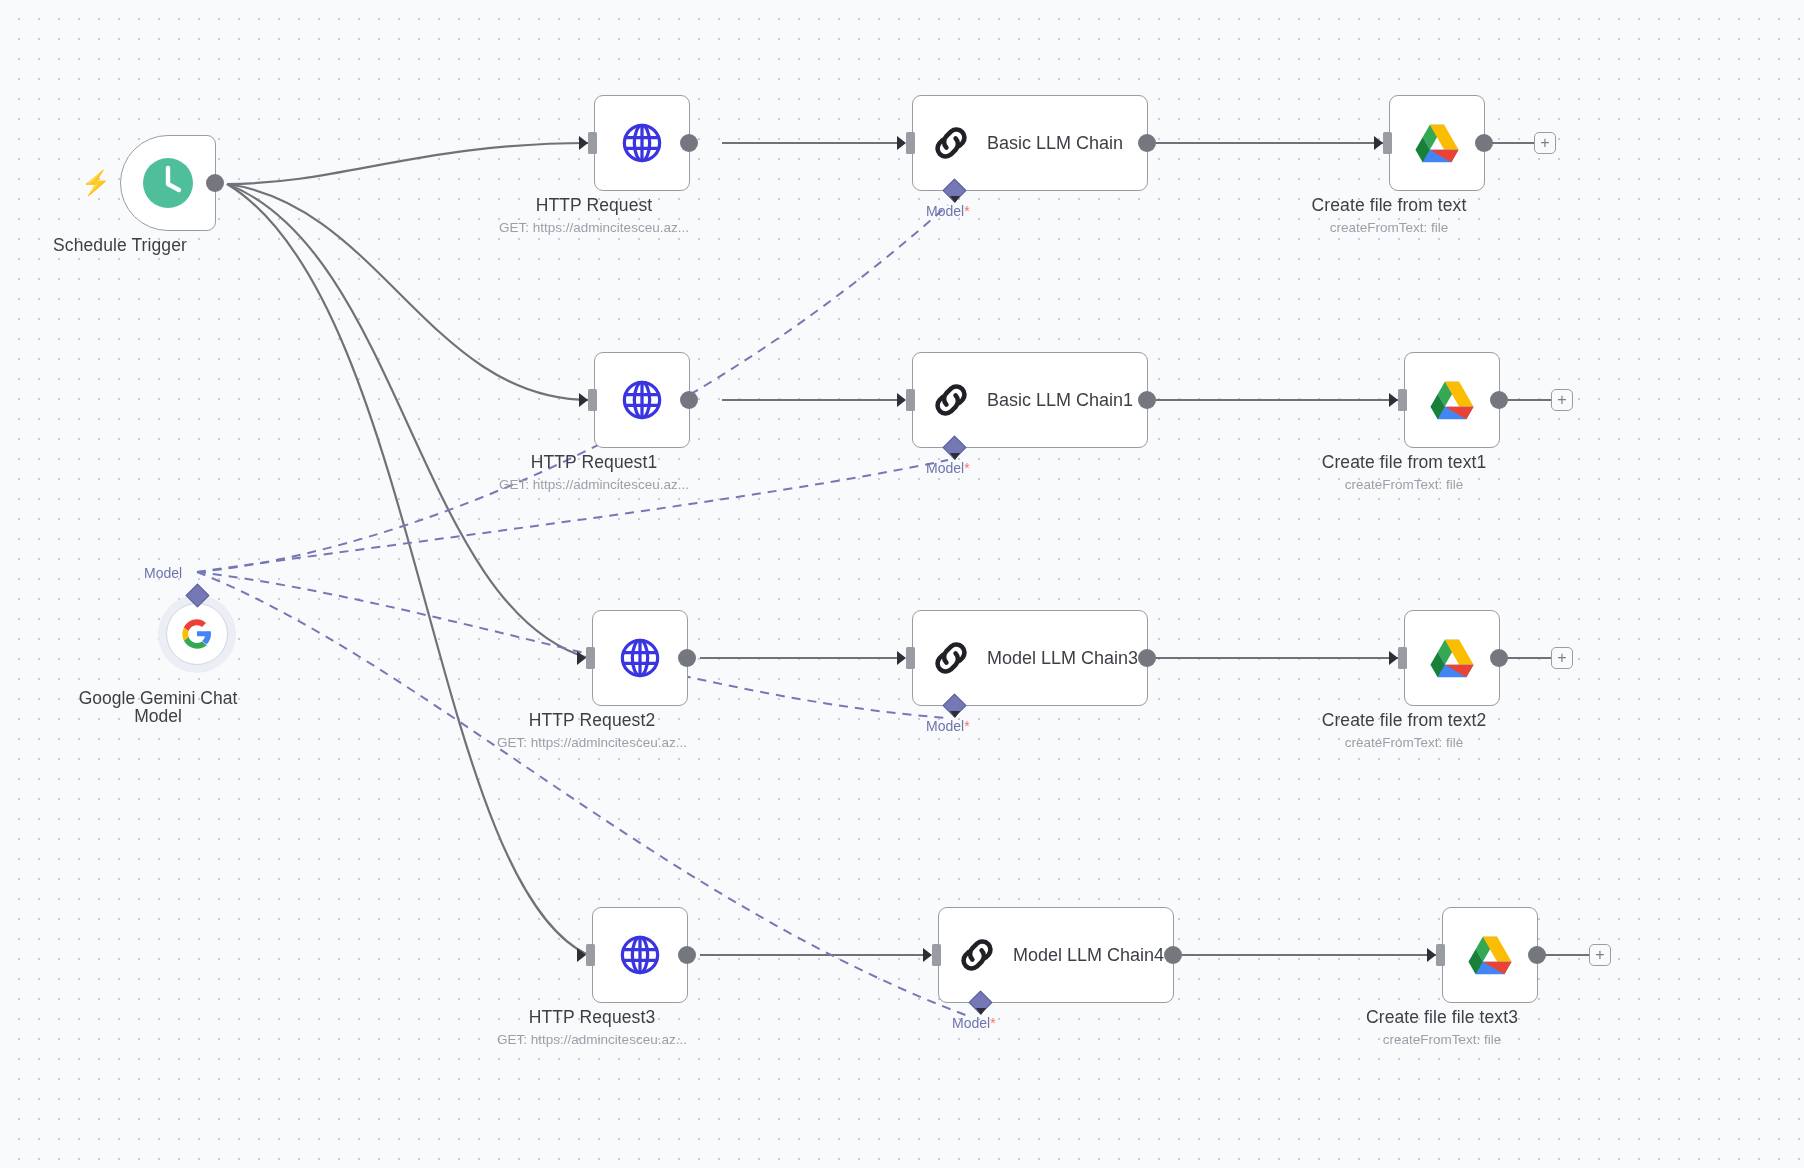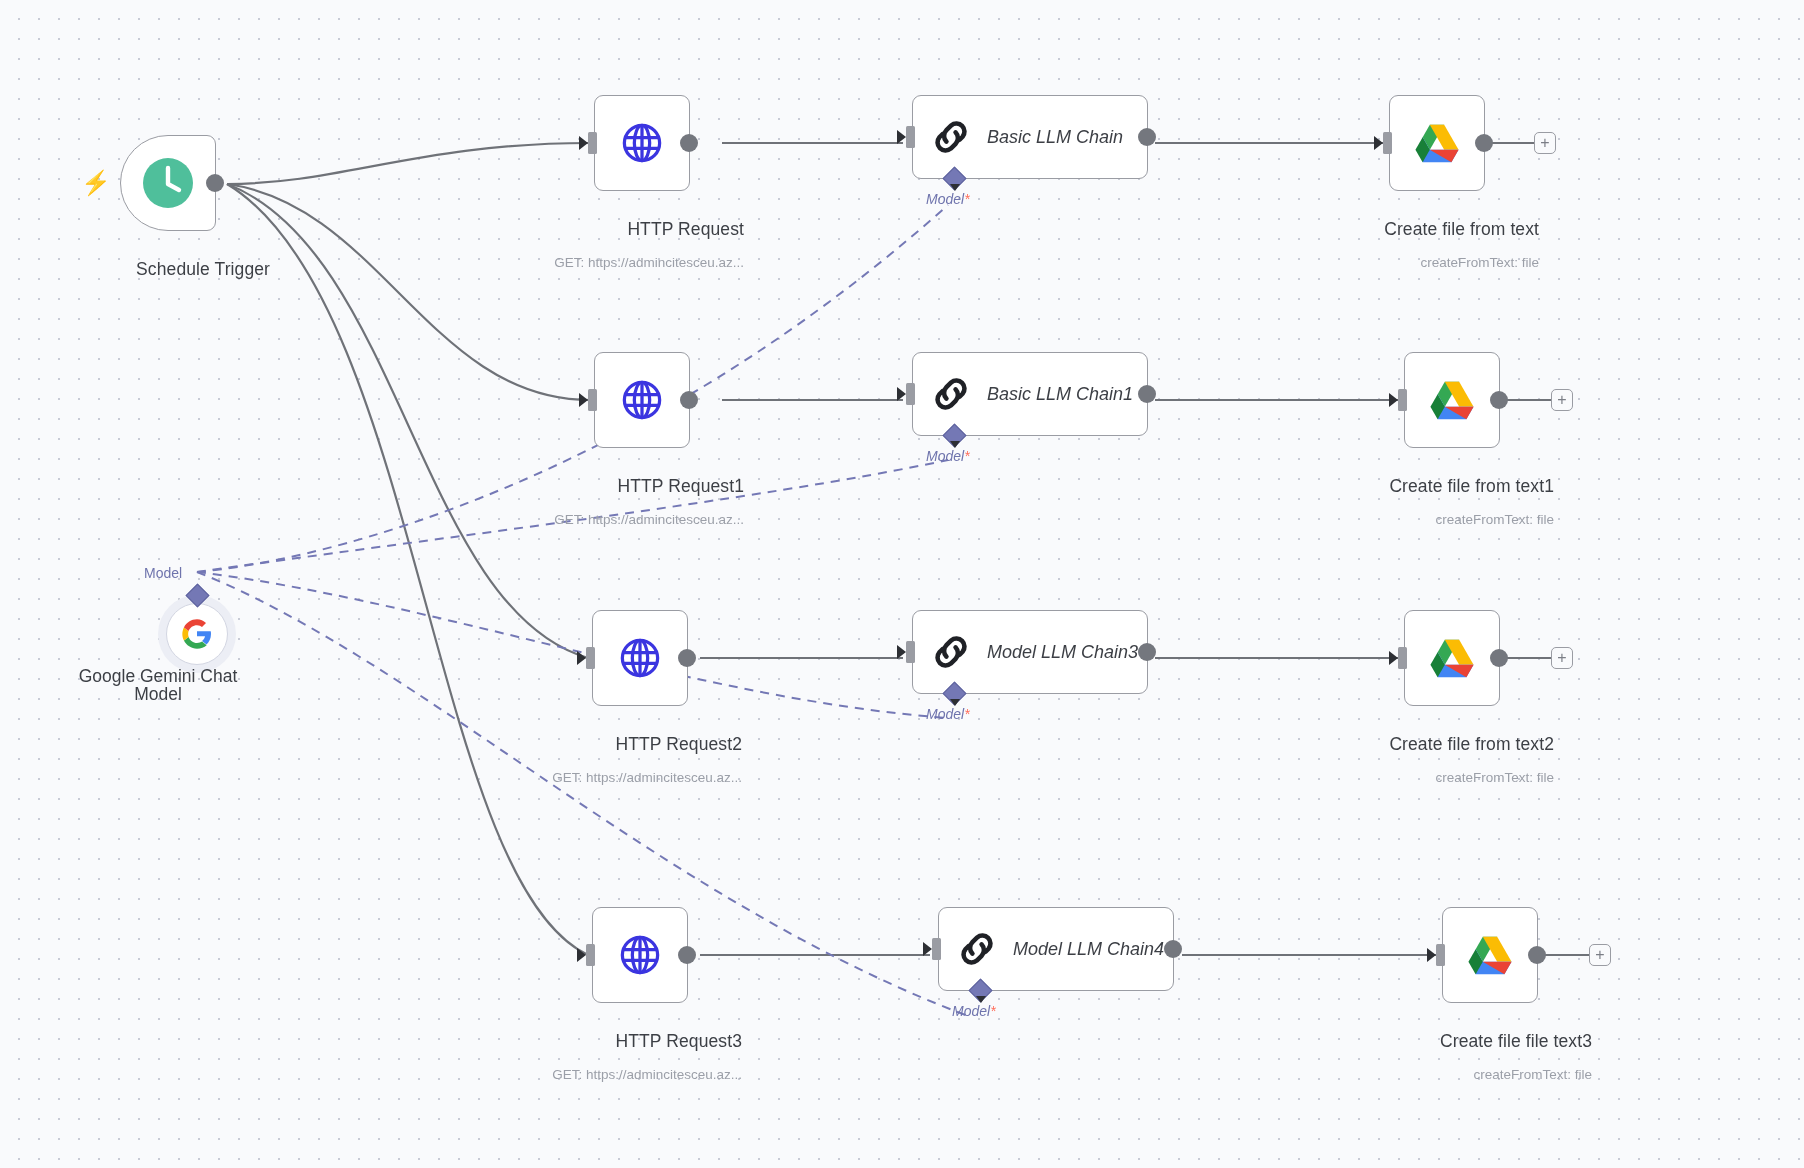--- a/index.html
+++ b/index.html
@@ -27,42 +27,41 @@
     border: 1.6px solid #9a9ca3;
     border-radius: 9px;
     display: flex; align-items: center; justify-content: center;
   }
   .body.sq { width: 96px; height: 96px; }
   .body.trigger {
     width: 96px; height: 96px;
     border-radius: 48px 9px 9px 48px;
   }
   .body.wide {
-    width: 236px; height: 84px;
+    width: 236px; height: 96px;
     justify-content: flex-start;
     padding-left: 16px; gap: 14px;
     border-radius: 9px;
-    font-style: italic;
   }
 
   
   .caption {
     position: absolute;
     width: 300px;
-    text-align: right;
+    text-align: center;
     left: 50%;
     transform: translateX(-50%);
-    top: 124px;
+    top: 100px;
     pointer-events: none;
   }
   .caption .title {
     font-size: 17.5px; color: #3c3f45; letter-spacing: .1px; white-space: nowrap;
   }
   .caption .sub {
-    font-size: 13.5px; color: #9b9fa8; margin-top: 15px; white-space: nowrap;
+    font-size: 13.5px; color: #9b9fa8; margin-top: 4px; white-space: nowrap;
   }
 
   
   .port-in {
     position: absolute; left: -7px; top: 50%; transform: translateY(-50%);
     width: 9px; height: 22px; background: #9a9ca3; border-radius: 1.5px;
   }
   .port-in::after {
     content: ""; position: absolute; left: -9px; top: 50%; transform: translateY(-50%);
     border-top: 7px solid transparent; border-bottom: 7px solid transparent;
@@ -109,21 +108,21 @@
     background: #eceef5;
     display: flex; align-items: center; justify-content: center;
   }
   .circle-inner {
     width: 62px; height: 62px; border-radius: 50%;
     background: #ffffff; border: 1.4px solid #d3d6e2;
     display: flex; align-items: center; justify-content: center;
   }
   .circle-caption {
     position: absolute; width: 260px; left: 50%; transform: translateX(-50%);
-    top: 72px; text-align: center;
+    top: 94px; text-align: center;
   }
   .circle-caption .title {
     font-size: 17.5px; color: #3c3f45; line-height: 1.05;
   }
   .chain-label { font-size: 18px; color: #3c3f45; white-space: nowrap; }
 </style>
 </head>
 <body>
 
 <div id="canvas">

